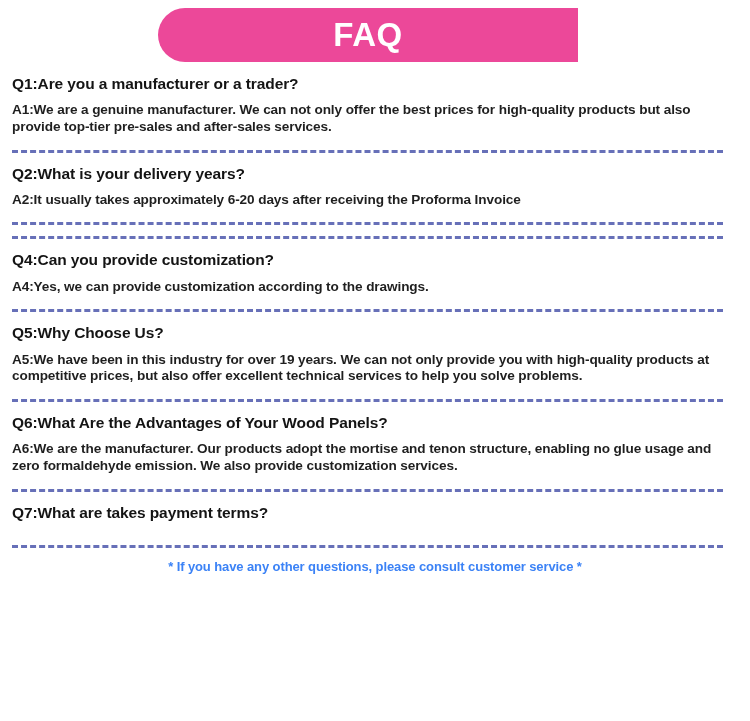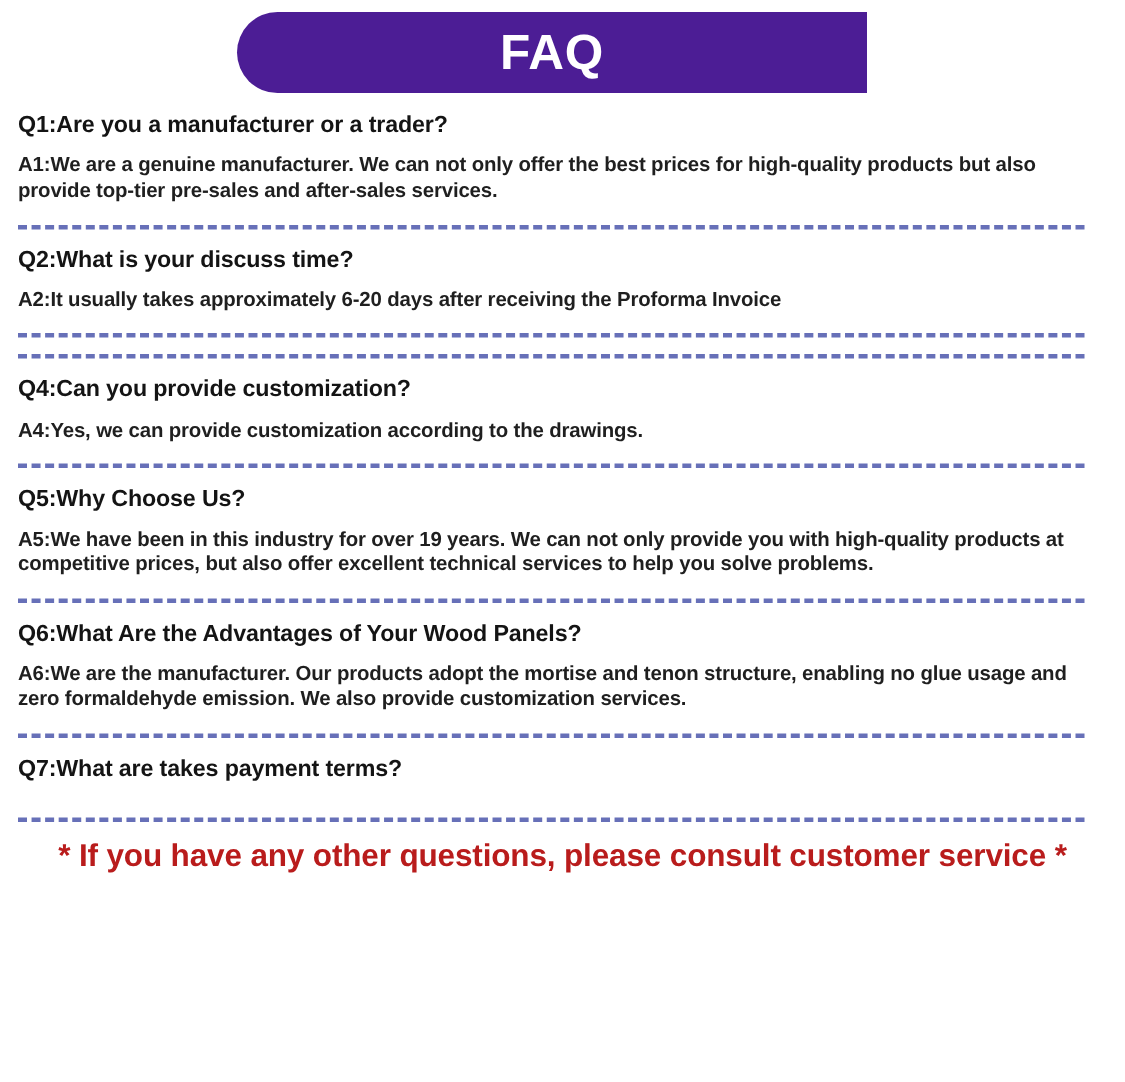--- a/index.html
+++ b/index.html
@@ -23,21 +23,21 @@
   }
 
   
   .banner-wrap {
     padding-top: 8px;
     padding-left: 158px;
   }
   .banner {
     width: 420px;
     height: 54px;
-    background: #4c1d95;
+    background: #ec4899;
     border-radius: 27px 0 0 27px;
     display: flex;
     align-items: center;
     justify-content: center;
     box-sizing: border-box;
   }
   .banner-title {
     color: #ffffff;
     font-size: 33px;
     font-weight: bold;
@@ -78,23 +78,23 @@
     height: 0;
     border-top: 3px dashed #6770b8;
     margin-top: 9px;
     margin-bottom: 11px;
     margin-right: 1px;
   }
 
   
   .footer-note {
     text-align: center;
-    font-size: 21px;
+    font-size: 13px;
     font-weight: bold;
-    color: #b91c1c;
+    color: #3b82f6;
     letter-spacing: -0.1px;
   }
 </style>
 </head>
 <body>
 
 <div class="page">
 
   <div class="banner-wrap">
     <div class="banner">
@@ -104,21 +104,21 @@
 
   <div class="faq-list">
 
     <div class="faq-item">
       <div class="faq-question">Q1:Are you a manufacturer or a trader?</div>
       <div class="faq-answer">A1:We are a genuine manufacturer. We can not only offer the best prices for high-quality products but also provide top-tier pre-sales and after-sales services.</div>
     </div>
     <div class="divider"></div>
 
     <div class="faq-item">
-      <div class="faq-question">Q2:What is your discuss time?</div>
+      <div class="faq-question">Q2:What is your delivery years?</div>
       <div class="faq-answer">A2:It usually takes approximately 6-20 days after receiving the Proforma Invoice</div>
     </div>
     <div class="divider"></div>
 
     <div class="divider"></div>
 
     <div class="faq-item">
       <div class="faq-question">Q4:Can you provide customization?</div>
       <div class="faq-answer">A4:Yes, we can provide customization according to the drawings.</div>
     </div>

